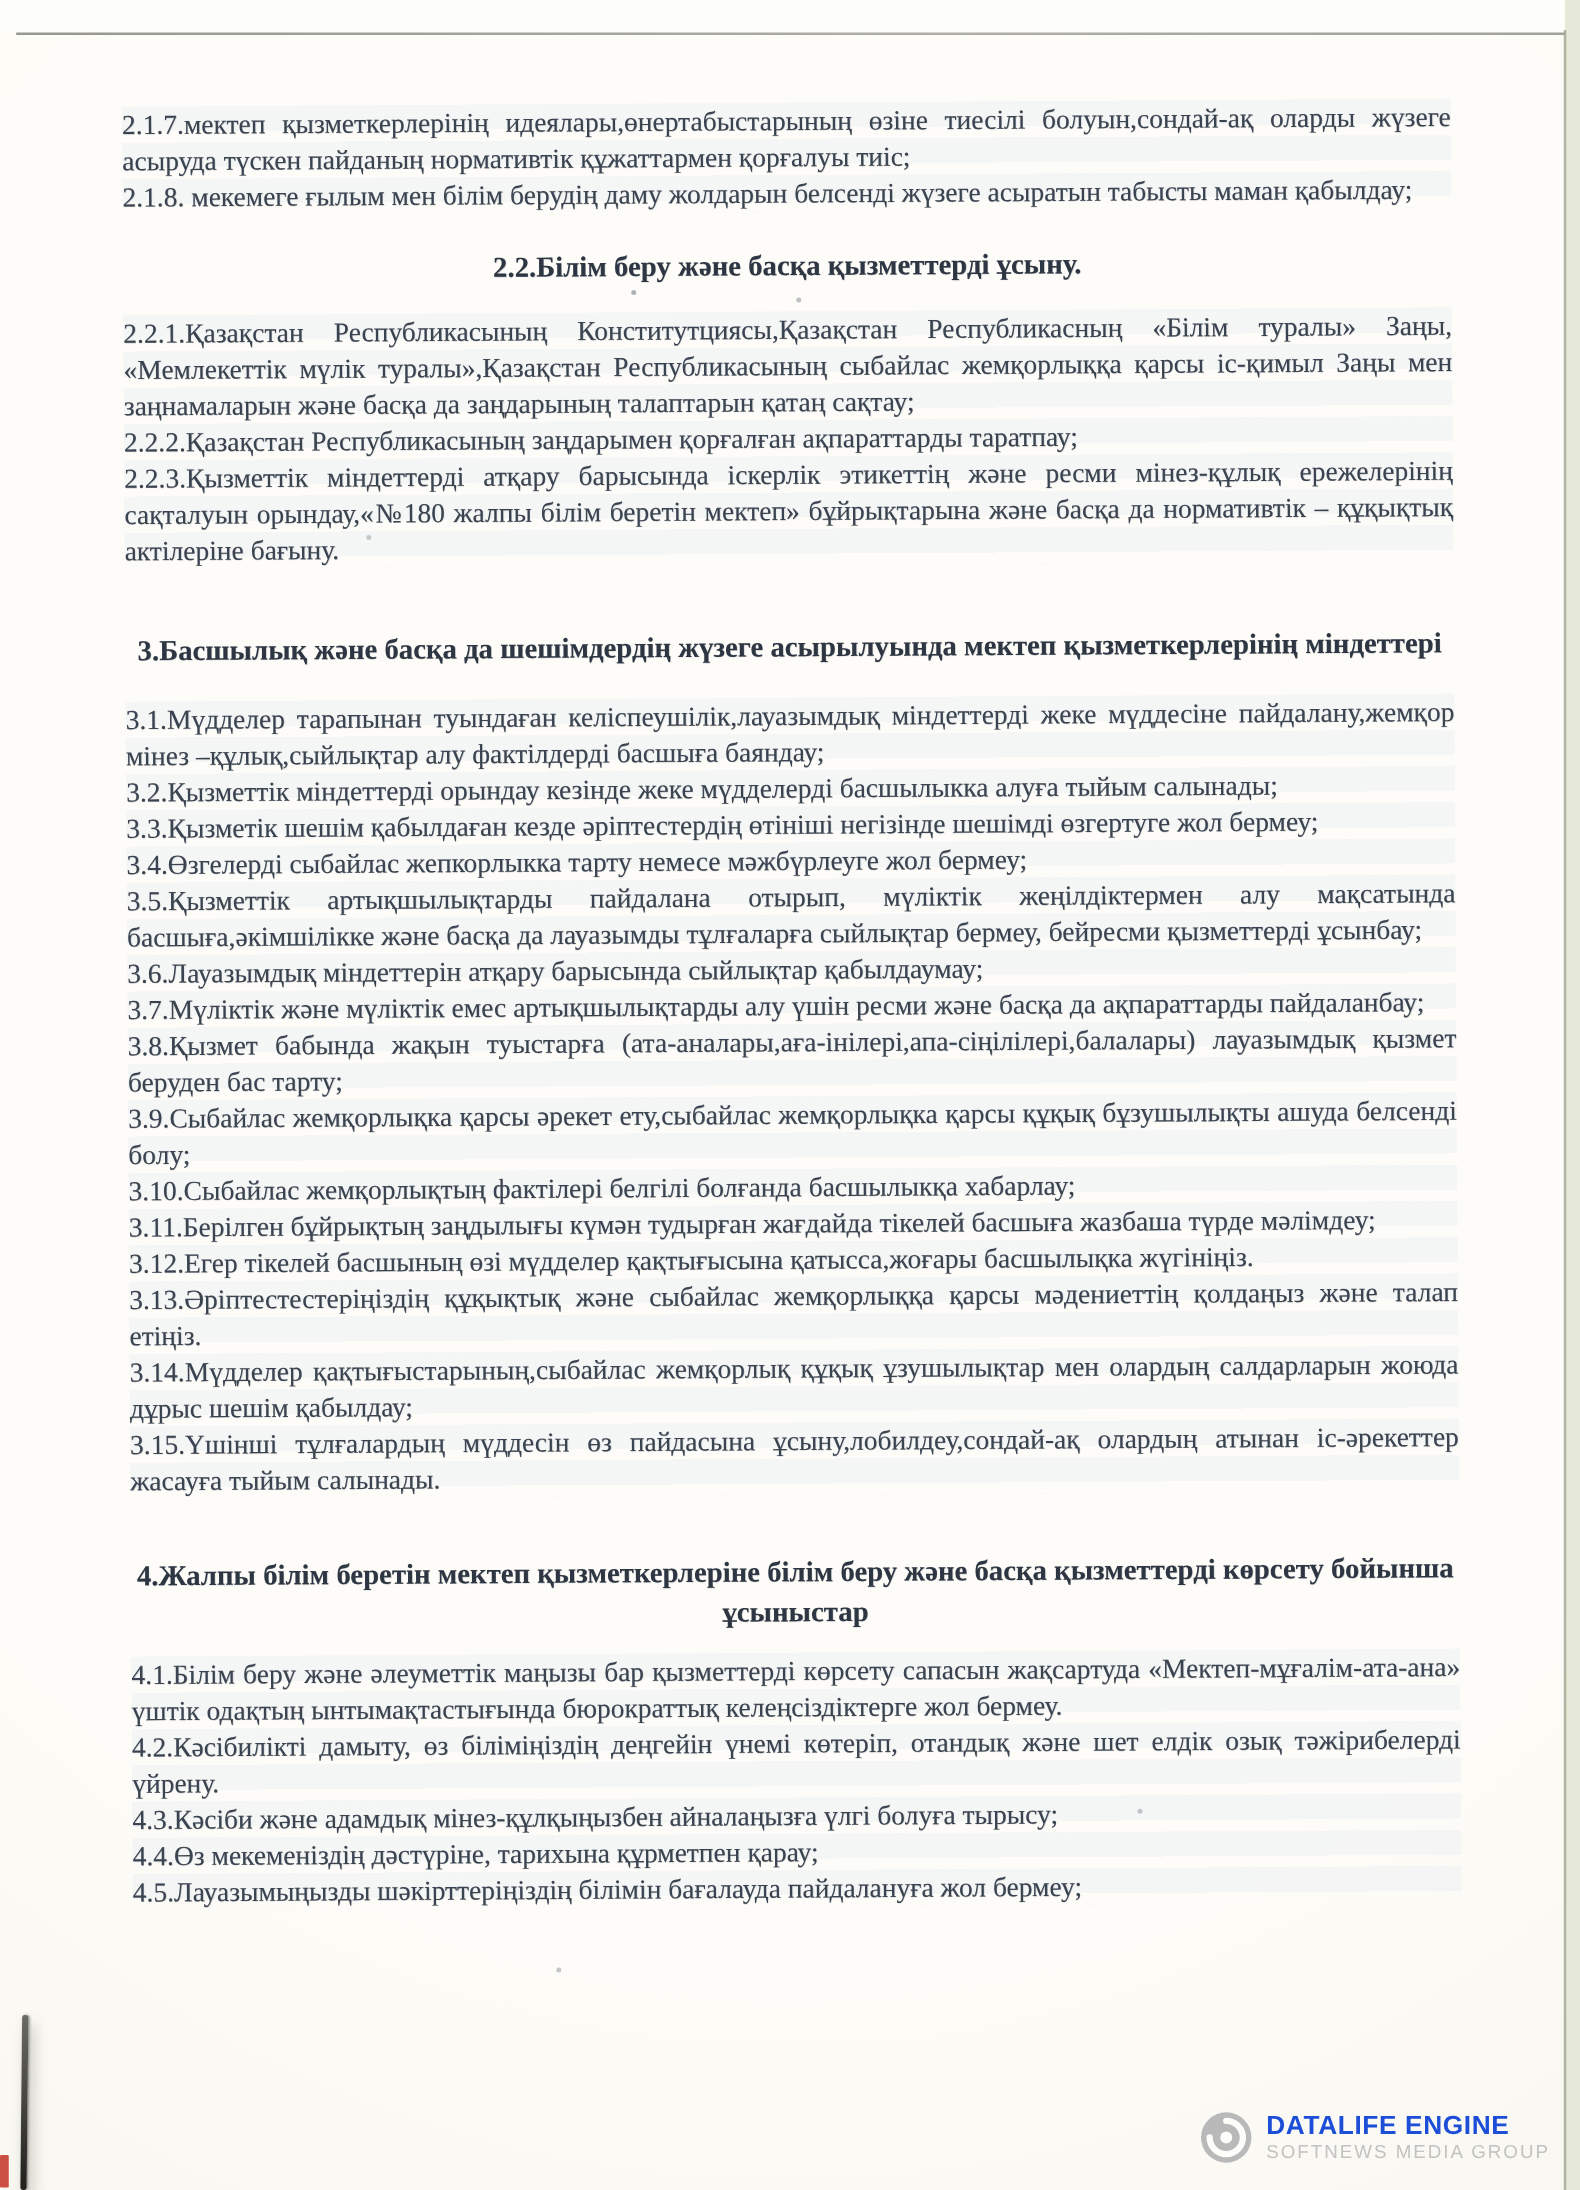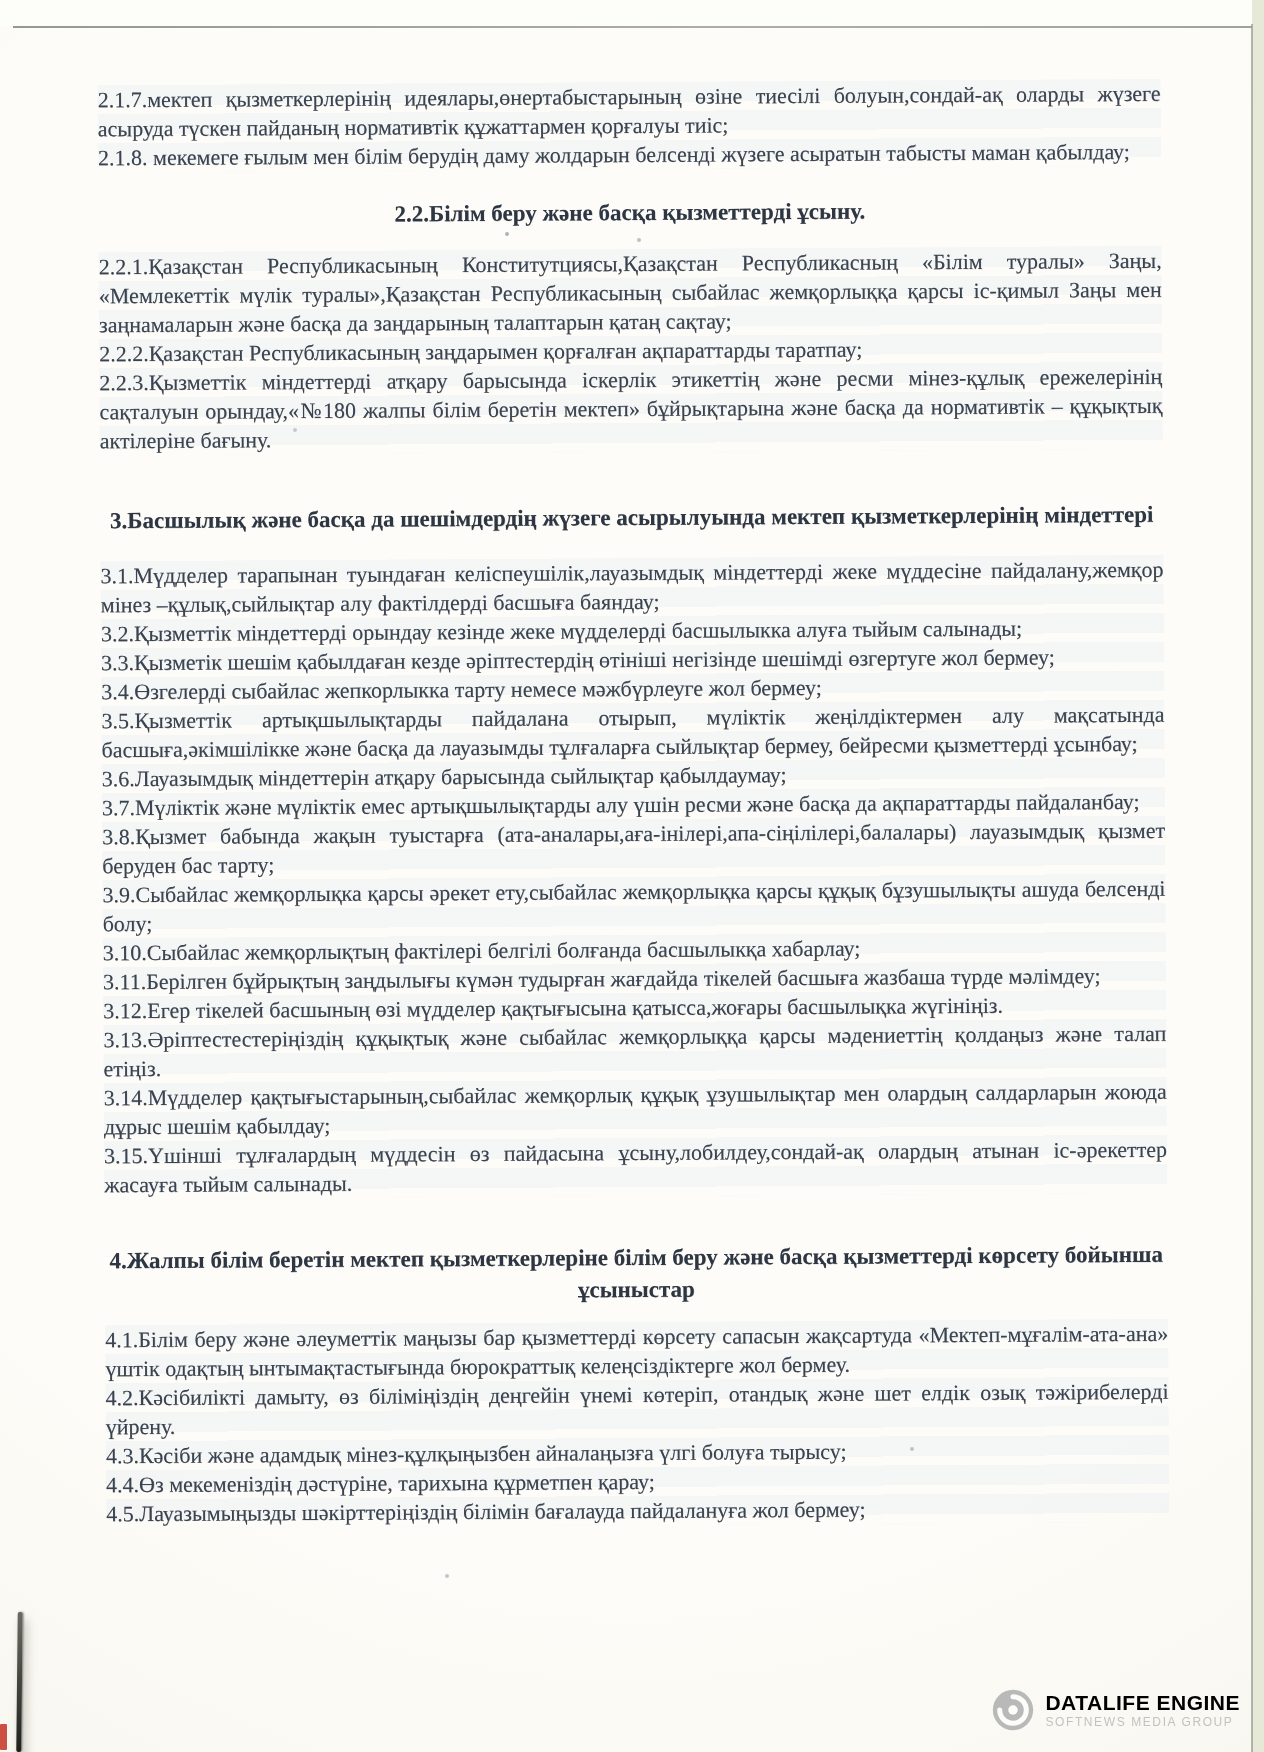--- a/index.html
+++ b/index.html
@@ -44,22 +44,22 @@
   .sec-1 { margin-top:28px; }
   .sec-2 { margin-top:20px; }
   .sec-3 { margin-top:50px; }
   .sec-4 { margin-top:24px; }
   .sec-5 { margin-top:46px; }
   .sec-6 { margin-top:16px; padding-bottom:30px; }
   
   .watermark { position:absolute; right:24px; bottom:20px; display:flex; align-items:center; gap:10px; }
   .wm-text { display:flex; flex-direction:column; line-height:1.05; }
   .wm-title { font-family:"Liberation Sans", sans-serif; font-weight:bold; font-size:21px;
-    letter-spacing:.5px; color:#000000; }
-  .wm-sub { font-family:"Liberation Sans", sans-serif; font-size:12px; letter-spacing:1.6px;
+    letter-spacing:.5px; color:#1d4ed8; }
+  .wm-sub { font-family:"Liberation Sans", sans-serif; font-size:15px; letter-spacing:1.6px;
     color:#c2c2c2; margin-top:2px; }
 </style>
 </head>
 <body>
 
 <div class="paper"></div>
 
 <div class="edge-top-area"></div>
 <div class="edge-top-line"></div>
 <div class="edge-right-strip"></div>

